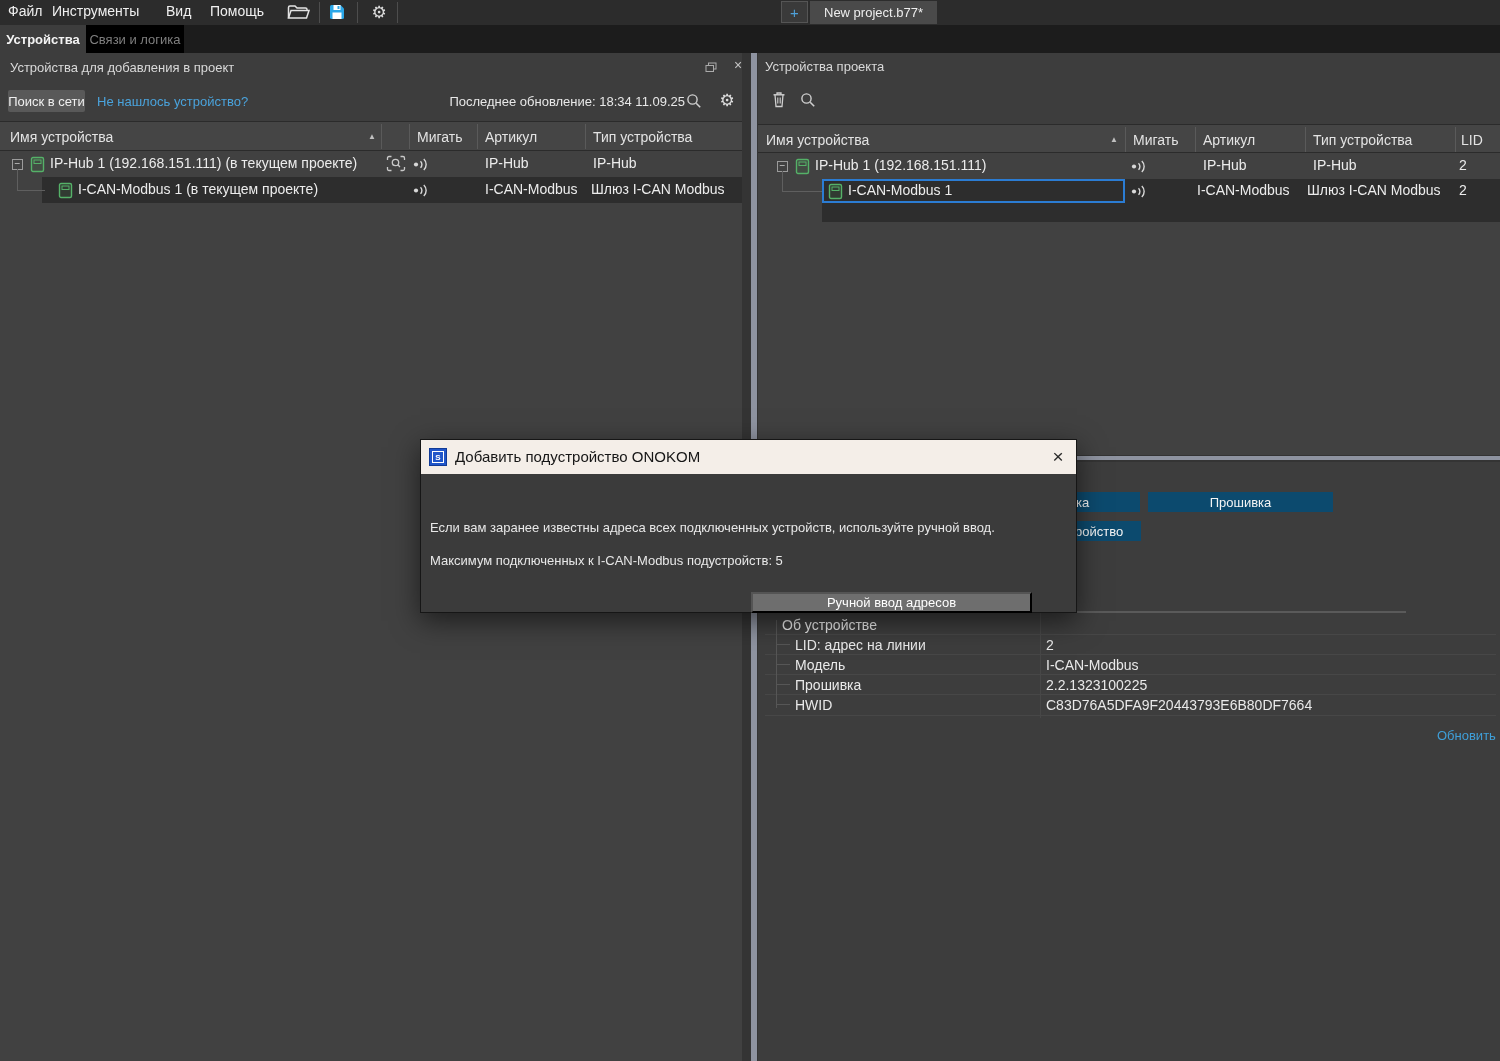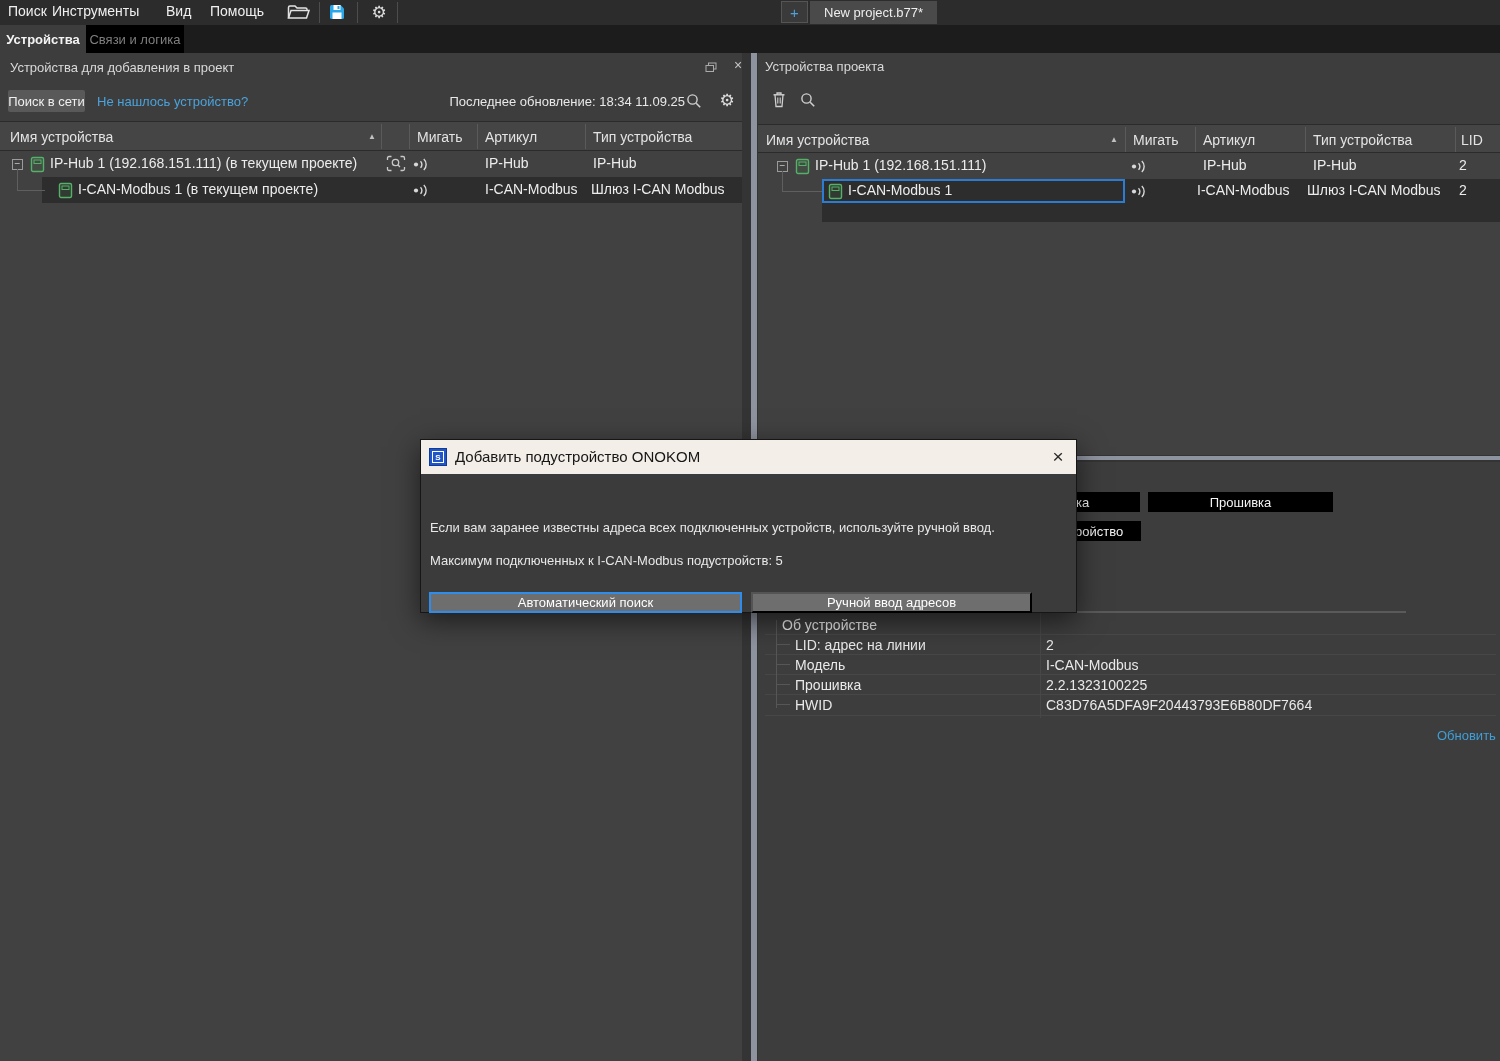--- a/index.html
+++ b/index.html
@@ -43,21 +43,21 @@
   .vsplit { position:absolute; left:742px; top:53px; width:16px; height:1008px; background:#343434; }
   .vsplit .bar { position:absolute; left:9px; top:0; width:6px; height:100%; background:#8e93a0; }
   .hsplit { position:absolute; left:758px; top:455px; width:742px; height:7px; background:#343434; }
   .hsplit .bar { position:absolute; left:0; top:1px; width:100%; height:4px; background:#8e93a0; }
   
   .btn-gray { background:#595959; color:#f0f0f0; font-size:13px; border:none; border-radius:2px;
     display:flex; align-items:center; justify-content:center; }
   .link { font-size:13px; color:#4aa3dc; cursor:pointer; white-space:nowrap; }
   .static-txt { font-size:13px; color:#e8e8e8; white-space:nowrap; }
   
-  .dbtn { position:absolute; height:20px; background:#000000; color:#f4f4f4; font-size:13px;
+  .dbtn { position:absolute; height:20px; background:#0c4a6e; color:#f4f4f4; font-size:13px;
     display:flex; align-items:center; border:none; }
   .dbtn.center { justify-content:center; }
   .drow { position:absolute; height:21px; background:#3f3f3f; border-top:1px solid #515151; border-bottom:1px solid #2f2f2f; }
   .drow .lbl { position:absolute; top:2px; font-size:15px; color:#efefef; white-space:nowrap; }
   .prop-lbl { position:absolute; font-size:14px; color:#e9e9e9; white-space:nowrap; }
   .gridline { position:absolute; background:#474747; }
   
   .dialog { position:absolute; left:420px; top:439px; width:657px; height:174px; z-index:10;
     background:#3b3b3b; border:1px solid #161616; box-shadow:0 8px 26px rgba(0,0,0,.55); }
   .dlg-titlebar { position:absolute; left:0; top:0; right:0; height:34px; background:#f4eee8; }
@@ -73,21 +73,21 @@
     display:flex; align-items:center; justify-content:center; }
   .dlg-btn.focused { border:2px solid #2e8ced; }
   svg { display:block; }
 </style>
 </head>
 <body>
 
 <div id="app">
 
   <div class="menubar">
-    <span class="menu-item" style="left:8px">Поиск</span>
+    <span class="menu-item" style="left:8px">Файл</span>
     <span class="menu-item" style="left:52px">Инструменты</span>
     <span class="menu-item" style="left:166px">Вид</span>
     <span class="menu-item" style="left:210px">Помощь</span>
 
     <span class="icon-btn" style="left:286px;top:3px">
       <svg width="25" height="19" viewBox="0 0 25 19">
         <path d="M2.5 15 V4.5 Q2.5 3 4 3 H9 L11 5 H19.5 Q21 5 21 6.5 V7.5" stroke="#e3e3e3" stroke-width="1.5" fill="none"></path>
         <path d="M2.5 15 L5 7.5 H23 L20.5 15 Z" stroke="#e3e3e3" stroke-width="1.5" fill="none"></path>
       </svg>
     </span>
@@ -323,17 +323,16 @@
   <div class="dialog">
     <div class="dlg-titlebar">
       <div class="dlg-logo">
         <div class="inner">S</div>
       </div>
       <span class="dlg-title">Добавить подустройство ONOKOM</span>
       <span class="dlg-close">×</span>
     </div>
     <span class="dlg-line" style="top:80px">Если вам заранее известны адреса всех подключенных устройств, используйте ручной ввод.</span>
     <span class="dlg-line" style="top:113px">Максимум подключенных к I-CAN-Modbus подустройств: 5</span>
-    <button class="dlg-btn focused" style="left:8px;width:313px">Автоматический поиск</button>
     <button class="dlg-btn" style="left:330px;width:281px">Ручной ввод адресов</button>
   </div>
 
 </div>
 
 </body></html>

